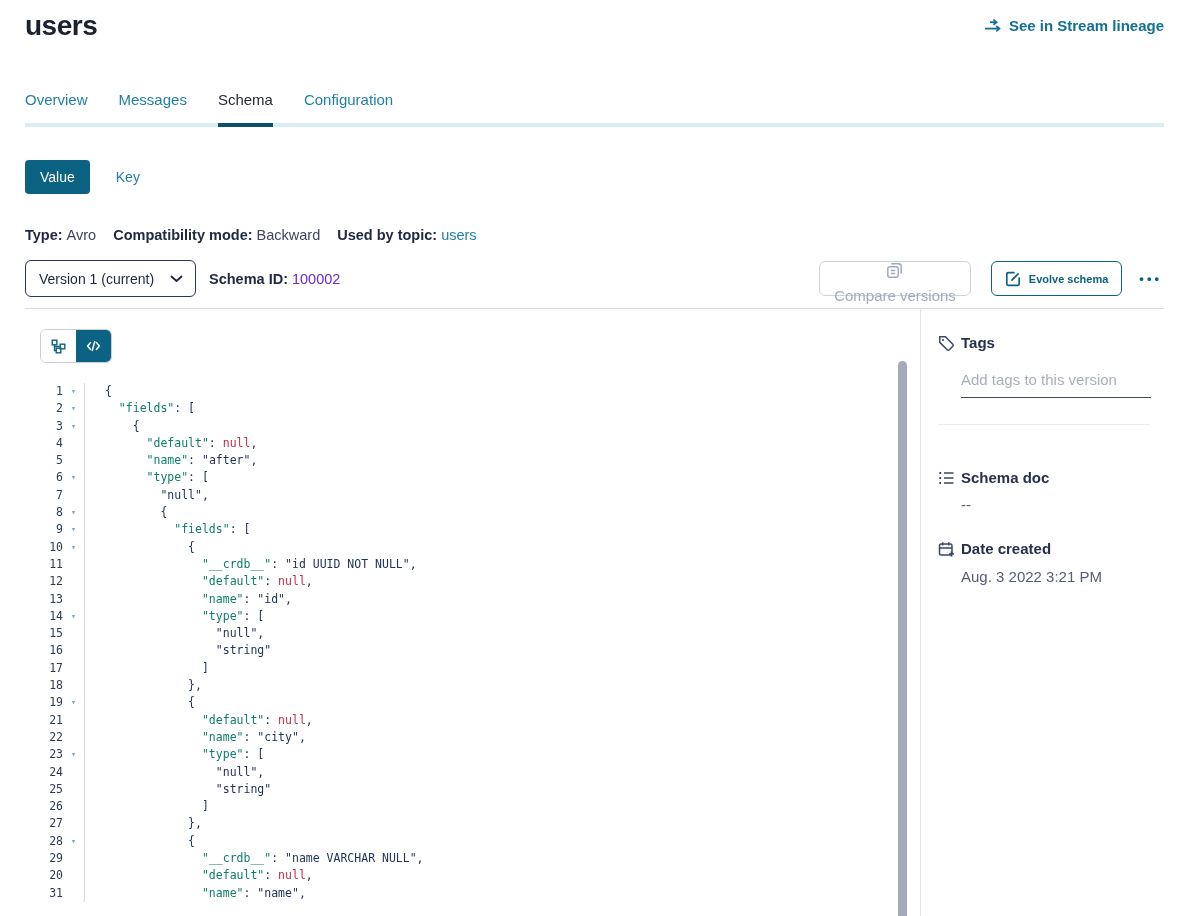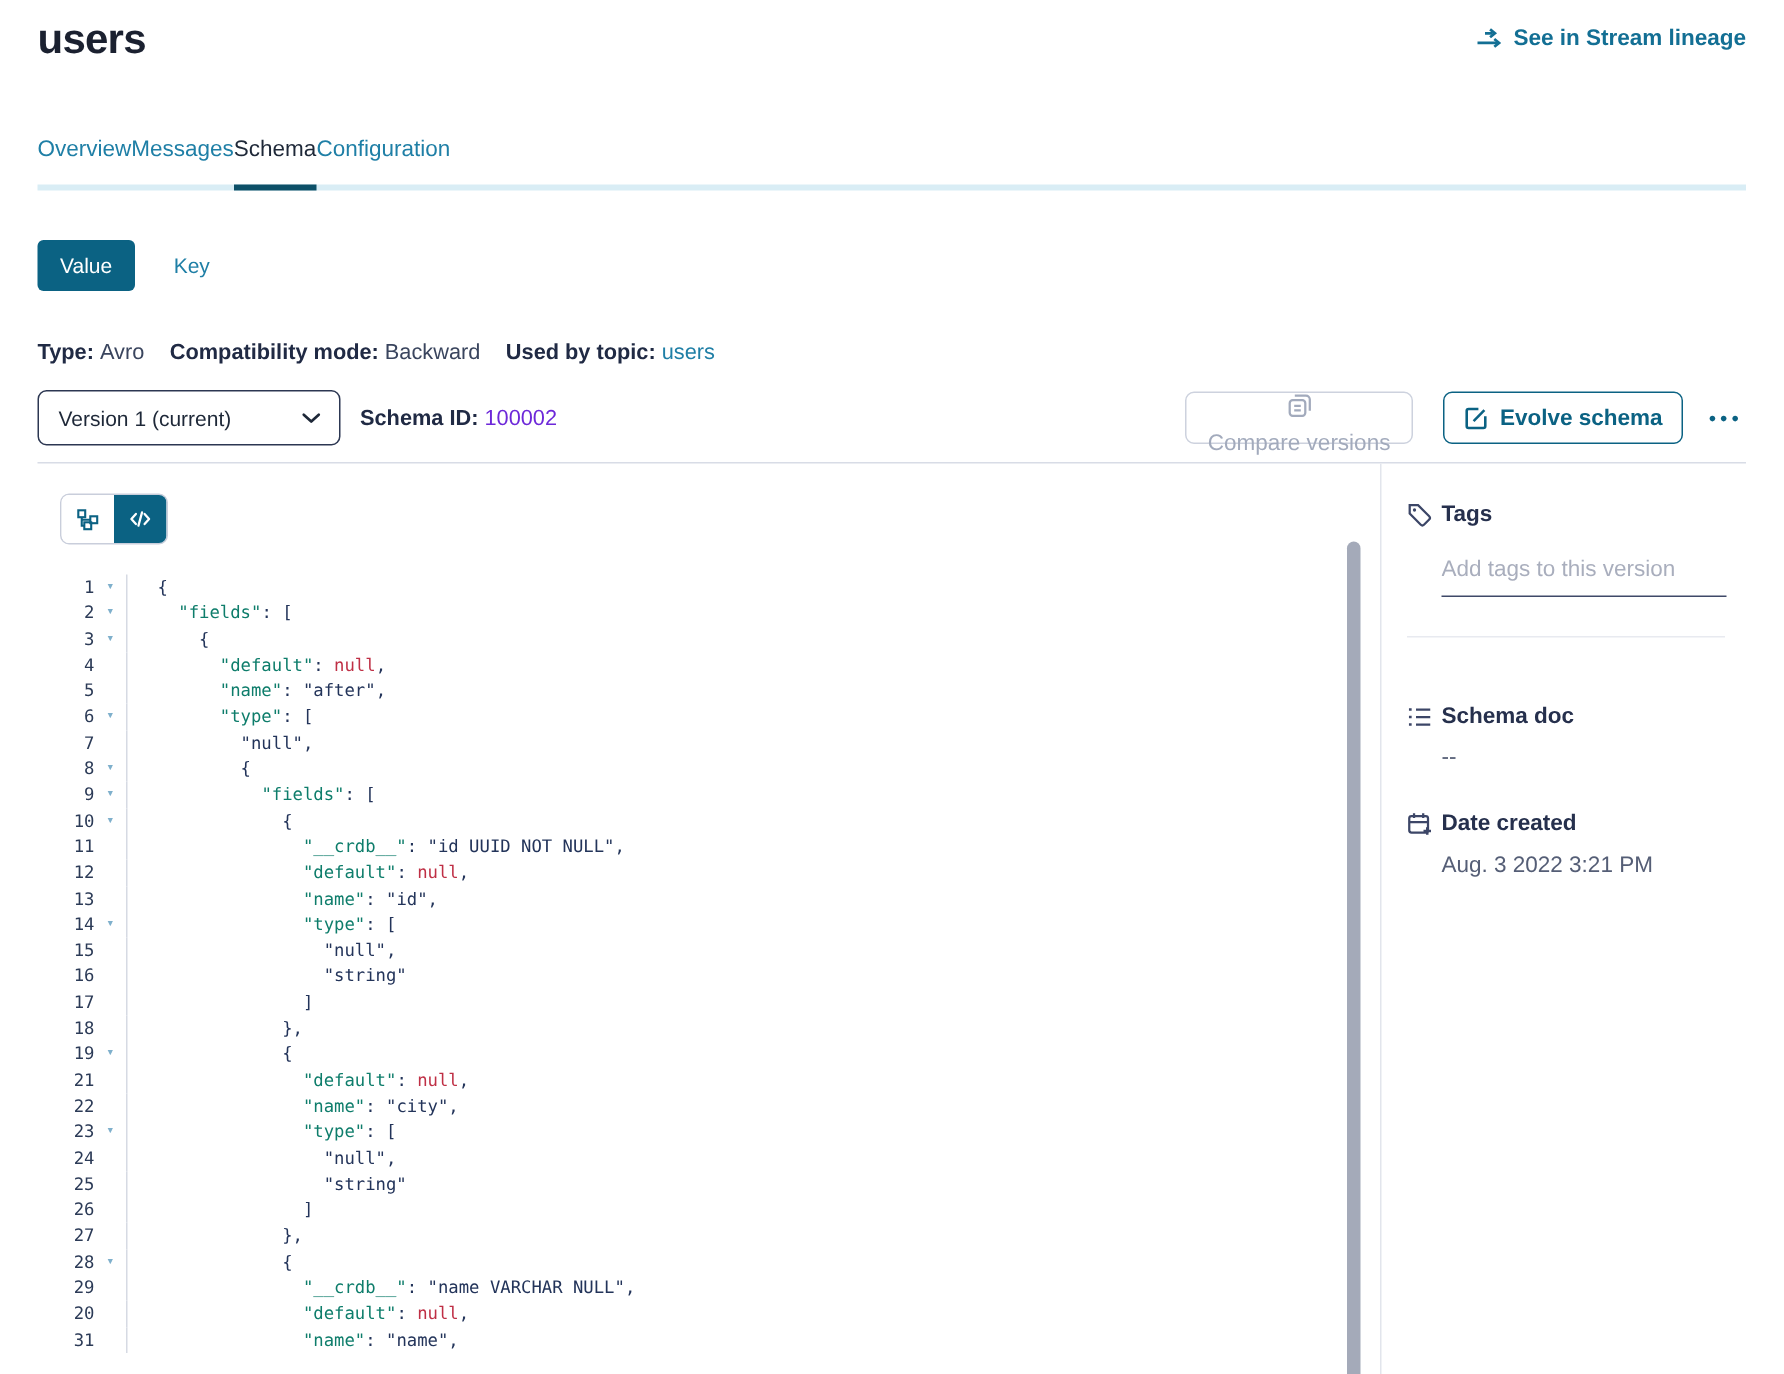--- a/index.html
+++ b/index.html
@@ -11,48 +11,48 @@
     -webkit-font-smoothing:antialiased;
   }
   .page { padding:0 25px; }
 
   
   .hdr { display:flex; justify-content:space-between; align-items:flex-start; padding-top:8px; }
   .title { font-size:28px; font-weight:700; letter-spacing:-0.5px; color:#1b2130; margin:0; line-height:36px; }
   .lineage { display:flex; align-items:center; gap:7px; margin-top:9px; font-size:15px; font-weight:700; color:#136f94; cursor:pointer; }
 
   
-  .tabs { display:flex; margin-top:47px; border-bottom:4px solid #d9edf5; }
+  .tabs { display:flex; gap:31px; margin-top:47px; border-bottom:4px solid #d9edf5; }
   .tab { font-size:15px; color:#1f7fa6; padding-bottom:15px; position:relative; cursor:pointer; }
   .tab.active { color:#1e2838; }
   .tab.active::after { content:""; position:absolute; left:0; right:0; bottom:-4px; height:4px; background:#0d5068; }
 
   
   .vk { margin-top:33px; display:flex; align-items:center; }
   .btn-value { background:#0b6283; color:#fff; font-size:14px; padding:9px 15px; border:none; border-radius:4px; font-family:inherit; cursor:pointer; }
   .link-key { margin-left:26px; color:#1f7fa6; font-size:14px; cursor:pointer; }
 
   
   .meta { margin-top:33px; display:flex; gap:17px; font-size:14.5px; align-items:baseline; }
   .meta b { color:#202a44; font-weight:700; }
   .meta .val { color:#3a455e; margin-left:4px; }
   .meta .lnk { color:#1f7fa6; margin-left:4px; cursor:pointer; }
 
   
   .vrow { margin-top:17px; display:flex; align-items:center; }
-  .select { width:202px; height:37px; border:1.5px solid #2c3752; border-radius:6px; padding:0 12px 0 13px;
+  .select { width:171px; height:37px; border:1.5px solid #2c3752; border-radius:6px; padding:0 12px 0 13px;
             display:flex; align-items:center; justify-content:space-between; font-size:14px; color:#1e2838; cursor:pointer; background:#fff; }
   .sid { margin-left:13px; font-size:14.5px; }
   .sid b { font-weight:700; }
   .sid .val { margin-left:4px; color:#6d28d9; }
   .spacer { flex:1; }
   .btn-compare { display:flex; align-items:center; gap:8px; height:35px; padding:0 14px; border:1px solid #cdd2de; border-radius:6px;
                  background:#fff; color:#a2aabc; font-size:15px; font-family:inherit; cursor:default;flex-direction:column; }
   .btn-evolve { display:flex; align-items:center; gap:8px; height:35px; padding:0 13px; border:1px solid #0b6283; border-radius:6px;
-                background:#fff; color:#0b6283; font-size:15px; font-weight:700; font-family:inherit; margin-left:20px; cursor:pointer; }
+                background:#fff; color:#0b6283; font-size:11px; font-weight:700; font-family:inherit; margin-left:20px; cursor:pointer; }
   .more { margin-left:15px; color:#0b6283; font-size:13px; letter-spacing:3px; font-weight:700; cursor:pointer; line-height:1; padding:4px 2px; }
 
   
   .panel { margin-top:11px; border-top:1px solid #d8dce6; display:flex; height:615px; overflow:hidden; }
   .code-area { flex:1; position:relative; overflow:hidden; padding-top:20px; }
 
   .view-toggle { margin-left:15px; display:inline-flex; border:1px solid #c9cedb; border-radius:6px; overflow:hidden; }
   .vt-seg { width:35px; height:32px; display:flex; align-items:center; justify-content:center; cursor:pointer; background:#fff; }
   .vt-seg.active { background:#0b6283; }
 

